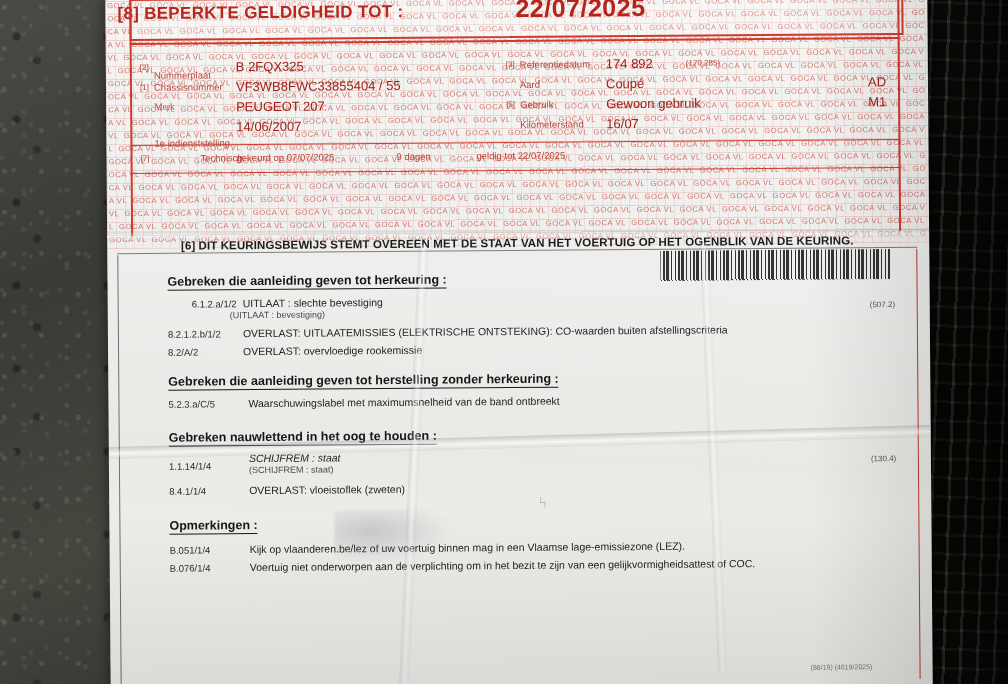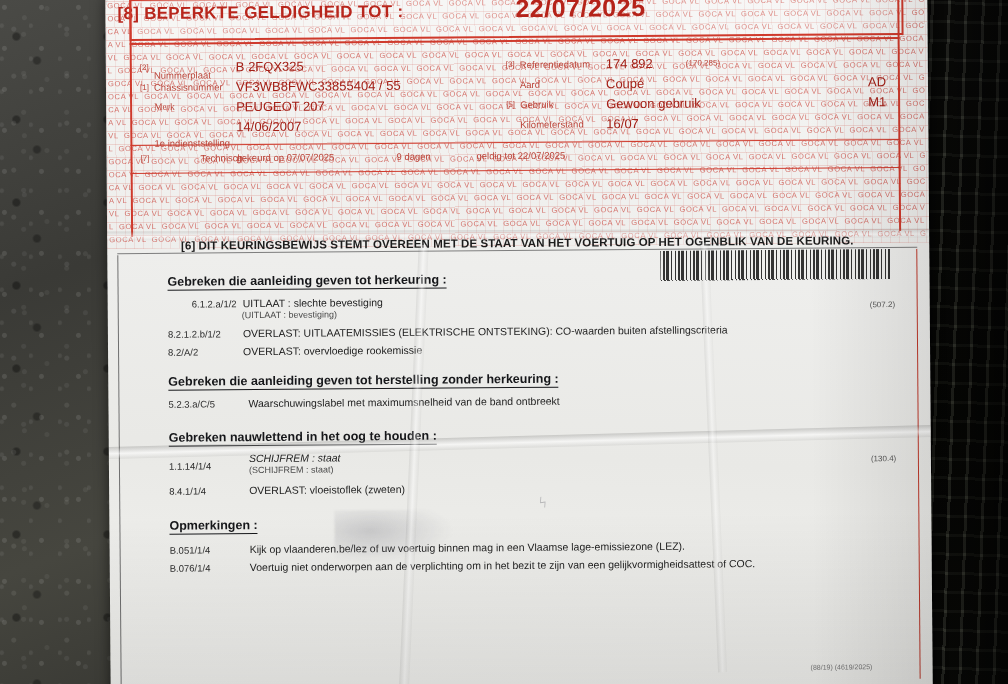--- a/index.html
+++ b/index.html
@@ -224,21 +224,21 @@
     <div class="stmt-rule"></div>
     <div class="barcode"></div>
 
     <div class="frame-l"></div>
     <div class="frame-r"></div>
 
     <div class="sec-h" style="left:60px;top:278px;">Gebreken die aanleiding geven tot herkeuring :</div>
 
     <div class="code" style="left:60px;top:302px;margin-left:24px;">6.1.2.a/1/2</div>
     <div class="txt" style="left:135px;top:301px;">UITLAAT : slechte bevestiging</div>
-    <div class="txt sub" style="left:134px;top:314px;">(UITLAAT : bevestiging)</div>
+    <div class="txt sub" style="left:122px;top:314px;">(UITLAAT : bevestiging)</div>
     <div class="right-code" style="left:762px;top:309px;">(507.2)</div>
 
     <div class="code" style="left:60px;top:332px;">8.2.1.2.b/1/2</div>
     <div class="txt" style="left:135px;top:331px;">OVERLAST: UITLAATEMISSIES (ELEKTRISCHE ONTSTEKING): CO-waarden buiten afstellingscriteria</div>
 
     <div class="code" style="left:60px;top:350px;">8.2/A/2</div>
     <div class="txt" style="left:135px;top:349px;">OVERLAST: overvloedige rookemissie</div>
 
     <div class="sec-h" style="left:60px;top:378px;">Gebreken die aanleiding geven tot herstelling zonder herkeuring :</div>
 

